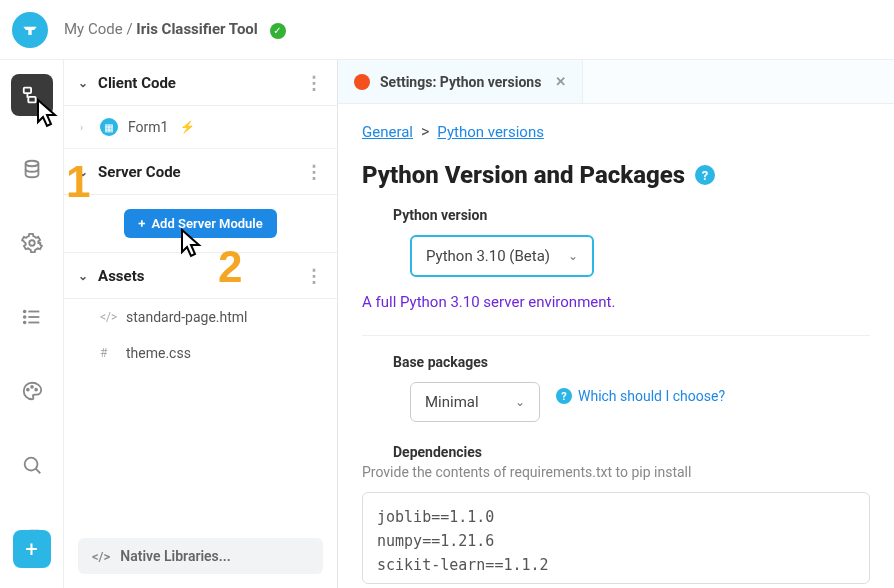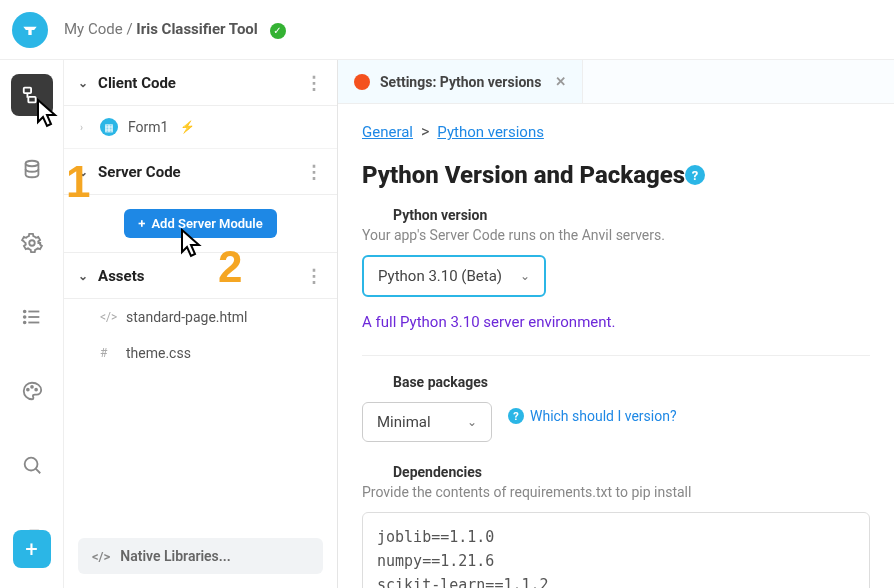--- a/index.html
+++ b/index.html
@@ -31,25 +31,25 @@
   .sidebar-spacer { flex: 1; }
   .native-lib { margin: 14px; background: #f1f3f5; border-radius: 6px; padding: 10px 14px; display: flex; align-items: center; gap: 10px; font-size: 14px; color: #666; font-weight: 600; cursor: pointer; }
   .main { flex: 1; display: flex; flex-direction: column; min-height: 0; }
   .tabbar { display: flex; align-items: center; border-bottom: 1px solid #eee; height: 44px; background: #fafdff; }
   .tab { display: flex; align-items: center; gap: 10px; padding: 0 16px; height: 100%; font-size: 14px; font-weight: 700; color: #444; border-right: 1px solid #eee; background: #f3fbff; }
   .tab-ic { width: 16px; height: 16px; border-radius: 50%; background: #f4511e; display: inline-block; }
   .tab-x { color: #999; font-size: 13px; cursor: pointer; margin-left: 4px; }
   .content { padding: 18px 24px; overflow: auto; flex: 1; }
   .bc-link { color: #1e88e5; font-size: 15px; text-decoration: underline; cursor: pointer; }
   .bc-sep { color: #555; margin: 0 4px; }
-  h2.pv { font-size: 24px; font-weight: 800; color: #222; margin-top: 20px; display: flex; align-items: center; }
+  h2.pv { font-size: 24px; font-weight: 800; color: #222; margin-top: 20px; display: flex; align-items: center; gap: 10px; }
   .help-ic { width: 20px; height: 20px; border-radius: 50%; background: #2bb6e6; color: #fff; font-size: 13px; display: inline-flex; align-items: center; justify-content: center; font-weight: 700; }
   .field-label { font-size: 14px; font-weight: 700; color: #333; margin-top: 18px; padding-left: 31px; }
   .field-help { font-size: 14px; color: #888; margin-top: 4px; }
-  .select-like { margin-top: 12px; border: 1px solid #ccc; border-radius: 6px; padding: 10px 14px; display: inline-flex; align-items: center; gap: 18px; font-size: 15px; color: #444; cursor: pointer; min-width: 160px; justify-content: space-between; }
+  .select-like { margin-top: 12px; border: 1px solid #ccc; border-radius: 6px; padding: 10px 14px; display: inline-flex; align-items: center; gap: 18px; font-size: 15px; color: #444; cursor: pointer; min-width: 160px; justify-content: space-between; margin-left: 48px; }
   .select-like.accent { border: 2px solid #2bb6e6; }
   .select-chev { color: #777; font-size: 12px; }
   .env-desc { margin-top: 16px; font-size: 15px; color: #6d28d9; }
   .divider { border: none; border-top: 1px solid #eee; margin: 24px 0 0 0; }
   .link-help { color: #1e88e5; font-size: 14px; display: inline-flex; align-items: center; gap: 6px; margin-left: 16px; cursor: pointer; }
   .deps-box { margin-top: 12px; border: 1px solid #ddd; border-radius: 6px; padding: 12px 14px; font-family: ui-monospace, Menlo, Consolas, monospace; font-size: 15px; color: #555; line-height: 1.6; white-space: pre; overflow: auto; height: 92px; }
   .cursor { position: absolute; pointer-events: none; z-index: 50; }
   .cursor svg { display: block; }
   .annot { position: absolute; font-size: 44px; font-weight: 800; color: #f5a623; pointer-events: none; z-index: 49; font-family: Arial, sans-serif; }
 </style>
@@ -191,38 +191,37 @@
           <span class="bc-sep">&gt;</span>
           <span class="bc-link">Python versions</span>
         </div>
 
         <h2 class="pv">
           <span>Python Version and Packages</span>
           <span class="help-ic">?</span>
         </h2>
 
         <div class="field-label">Python version</div>
-        <div class="field-help">Your app's Server Code runs on the Anvil servers.</div>
         <div class="select-like accent">
           <span>Python 3.10 (Beta)</span>
           <span class="select-chev">⌄</span>
         </div>
         <div class="env-desc">A full Python 3.10 server environment.</div>
 
         <hr class="divider">
 
         <div class="field-label">Base packages</div>
         <div style="display:flex;align-items:center;">
           <div class="select-like" style="min-width:130px;">
             <span>Minimal</span>
             <span class="select-chev">⌄</span>
           </div>
           <span class="link-help">
             <span class="help-ic" style="width:16px;height:16px;font-size:11px;">?</span>
-            <span>Which should I version?</span>
+            <span>Which should I choose?</span>
           </span>
         </div>
 
         <div class="field-label" style="margin-top:22px;">Dependencies</div>
         <div class="field-help">Provide the contents of requirements.txt to pip install</div>
         <div class="deps-box">joblib==1.1.0
 numpy==1.21.6
 scikit-learn==1.1.2</div>
       </div>
     </div>

